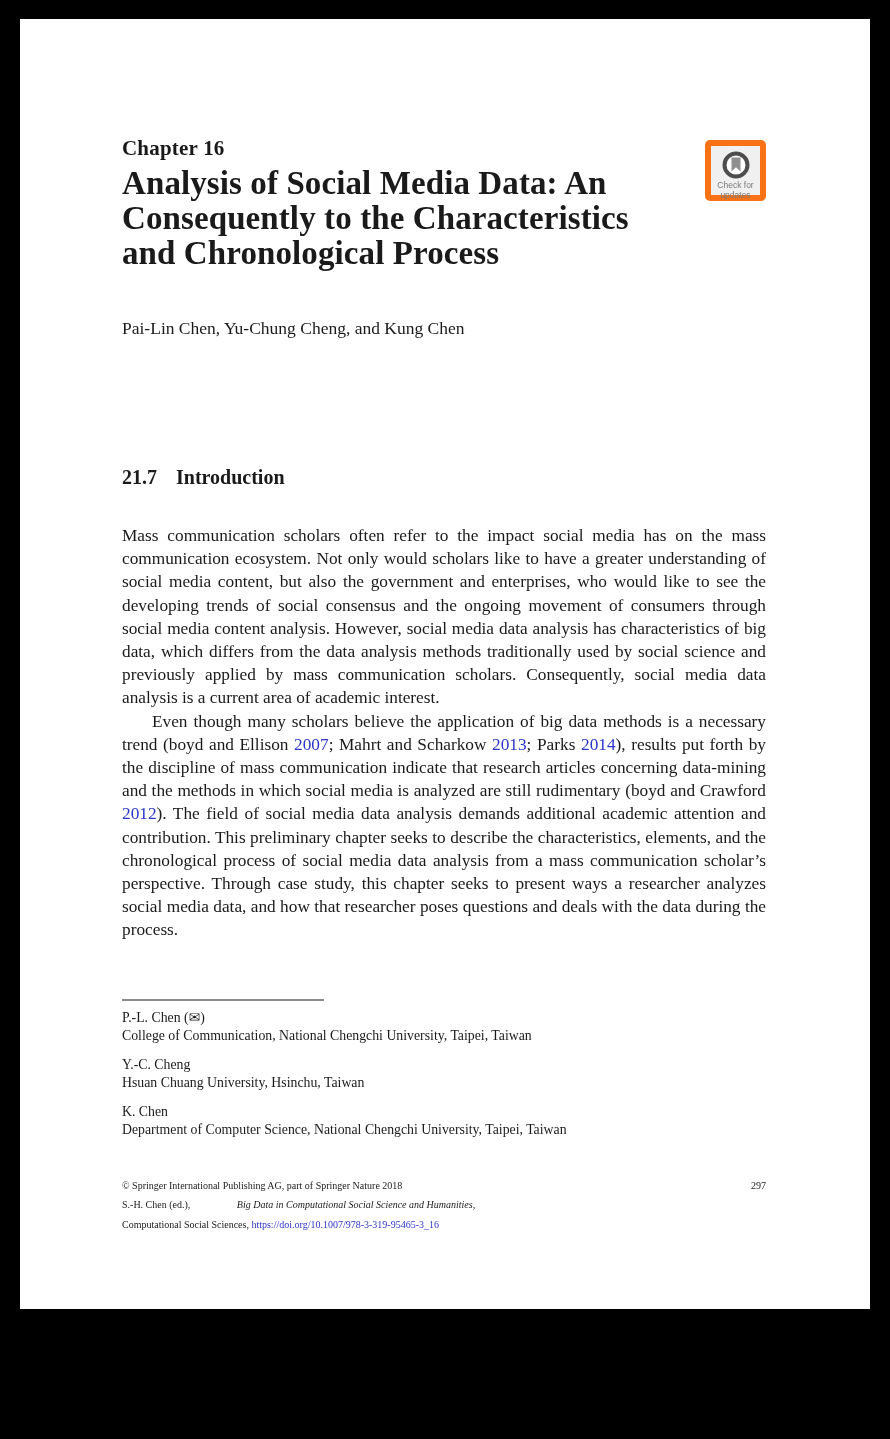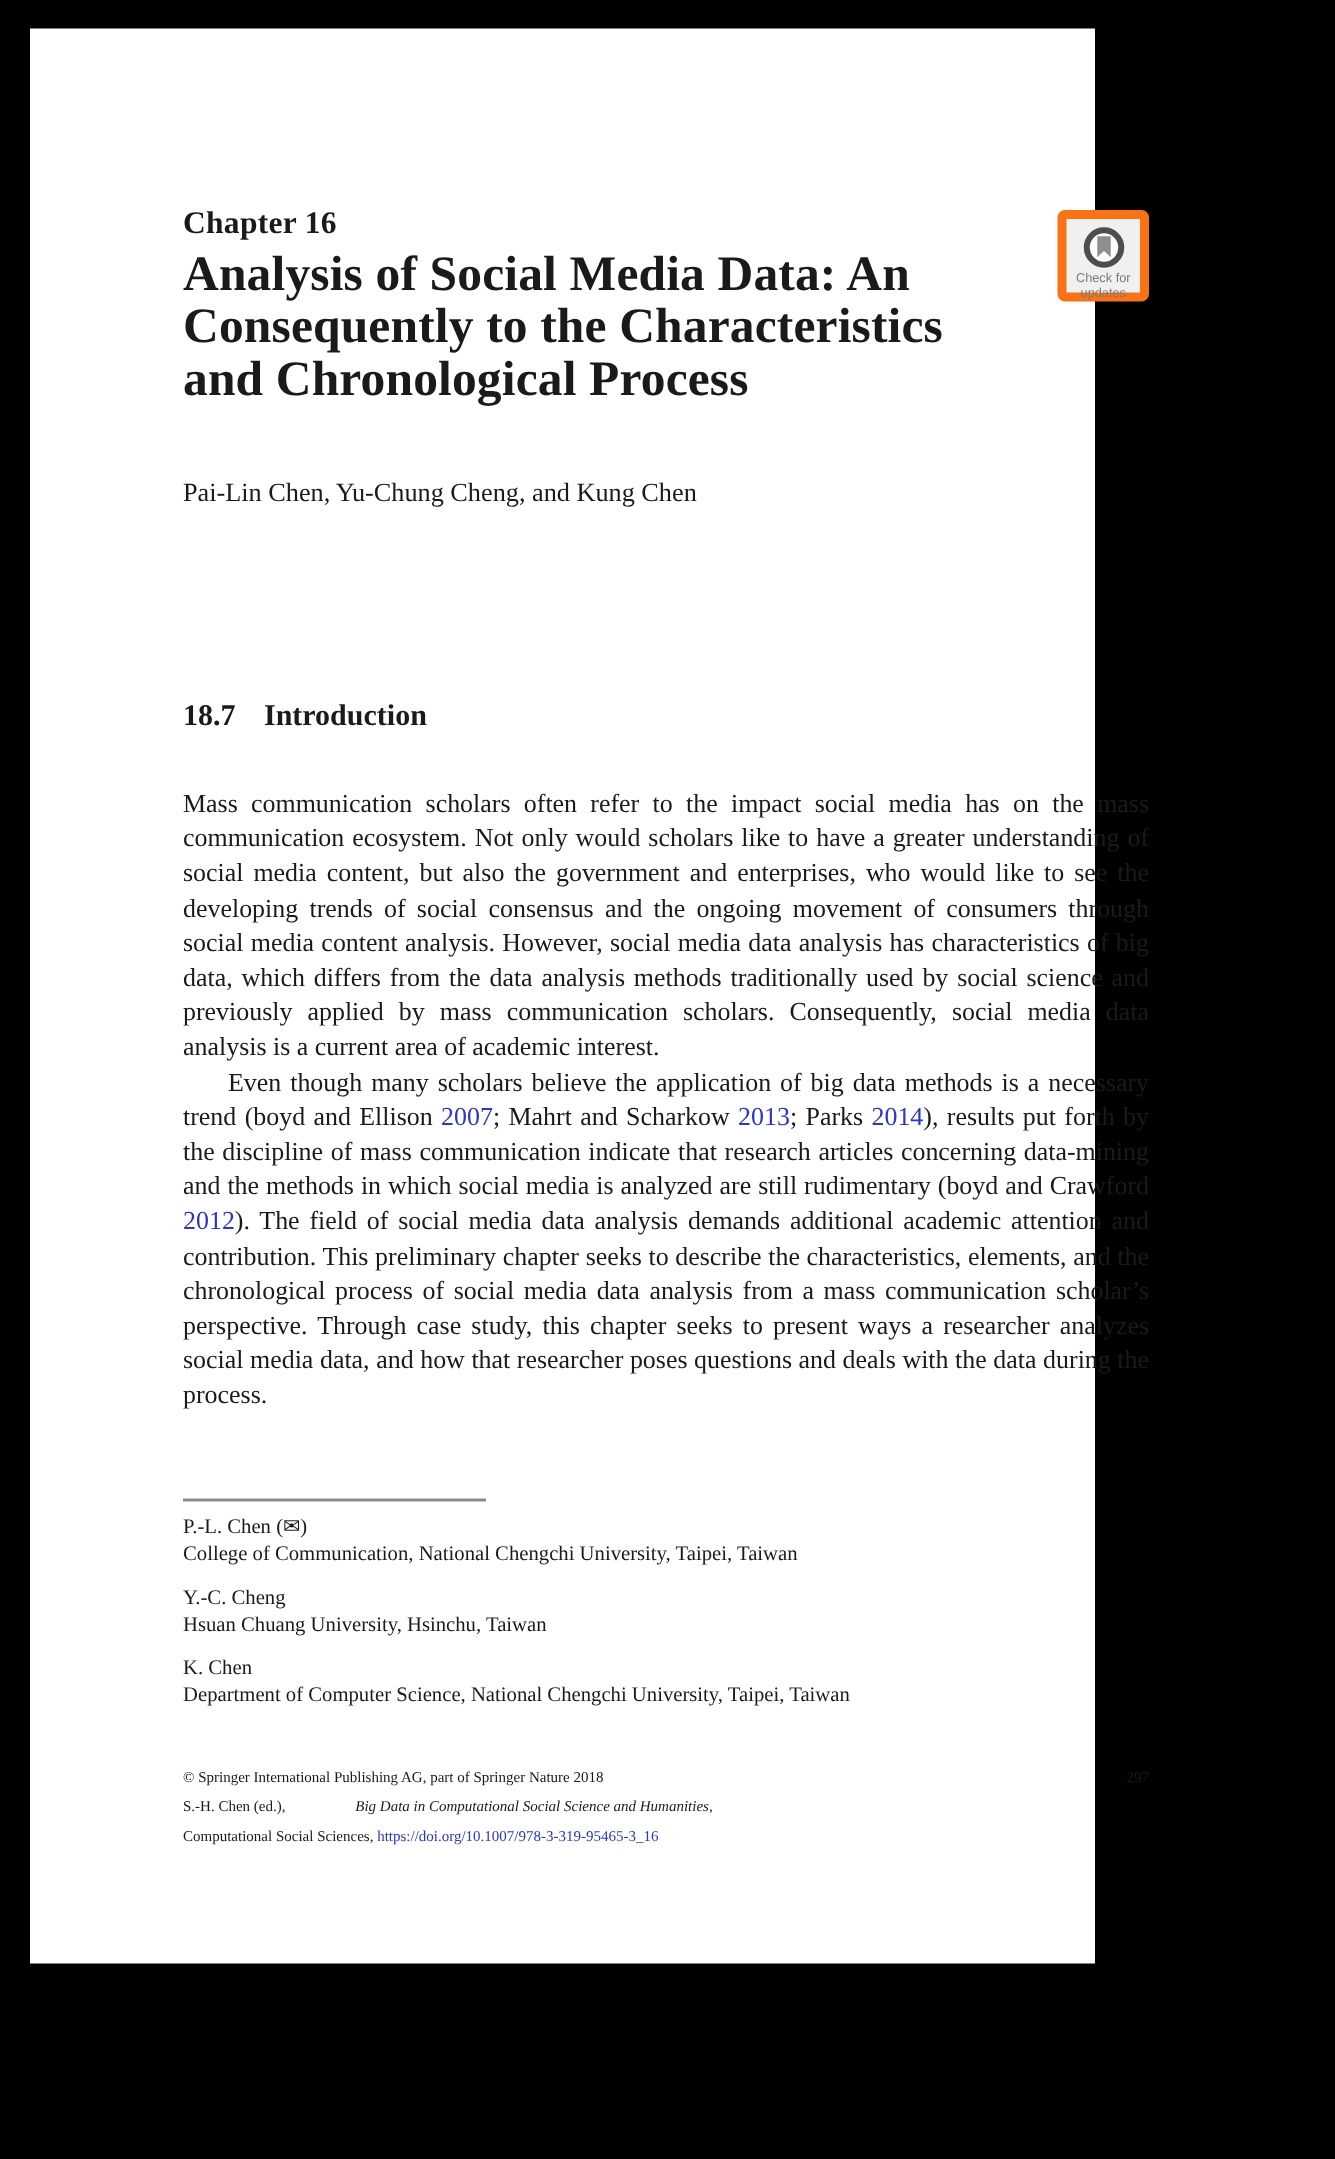--- a/index.html
+++ b/index.html
@@ -6,21 +6,21 @@
   body {
     width: 890px; height: 1439px;
     background: #000;
     position: relative;
     overflow: hidden;
     font-family: "Liberation Serif", serif;
     color: #1a1a1a;
   }
   .paper {
     position: absolute; left: 20px; top: 19px;
-    width: 710px; height: 1290px;
+    width: 850px; height: 1290px;
     background: #ffffff;
   }
   .content {
     position: absolute; left: 102px; top: 0;
     width: 644px; height: 100%;
   }
   .chapter-label {
     position: absolute; top: 117px; left: 0;
     font-size: 21px; font-weight: bold; letter-spacing: .2px;
   }
@@ -107,21 +107,21 @@
       </span>
       <div class="badge-text">
         <div>Check for</div>
         <div>updates</div>
       </div>
     </div>
 
     <div class="authors">Pai-Lin Chen, Yu-Chung Cheng, and Kung Chen</div>
 
     <div class="section-heading">
-      <span class="sec-num">18.7</span><span>Introduction</span>
+      <span class="sec-num">21.7</span><span>Introduction</span>
     </div>
 
     <div class="body-text">
       <p>Mass communication scholars often refer to the impact social media has on the mass communication ecosystem. Not only would scholars like to have a greater understanding of social media content, but also the government and enterprises, who would like to see the developing trends of social consensus and the ongoing movement of consumers through social media content analysis. However, social media data analysis has characteristics of big data, which differs from the data analysis methods traditionally used by social science and previously applied by mass communication scholars. Consequently, social media data analysis is a current area of academic interest.</p>
       <p class="indent"><span>Even though many scholars believe the application of big data methods is a necessary trend (boyd and Ellison </span><span class="seg-link">2007</span><span>; Mahrt and Scharkow </span><span class="seg-link">2013</span><span>; Parks </span><span class="seg-link">2014</span><span>), results put forth by the discipline of mass communication indicate that research articles concerning data-mining and the methods in which social media is analyzed are still rudimentary (boyd and Crawford </span><span class="seg-link">2012</span><span>). The field of social media data analysis demands additional academic attention and contribution. This preliminary chapter seeks to describe the characteristics, elements, and the chronological process of social media data analysis from a mass communication scholar’s perspective. Through case study, this chapter seeks to present ways a researcher analyzes social media data, and how that researcher poses questions and deals with the data during the process.</span></p>
     </div>
 
     <div class="footnote-rule"></div>
 
     <div class="footnotes">

